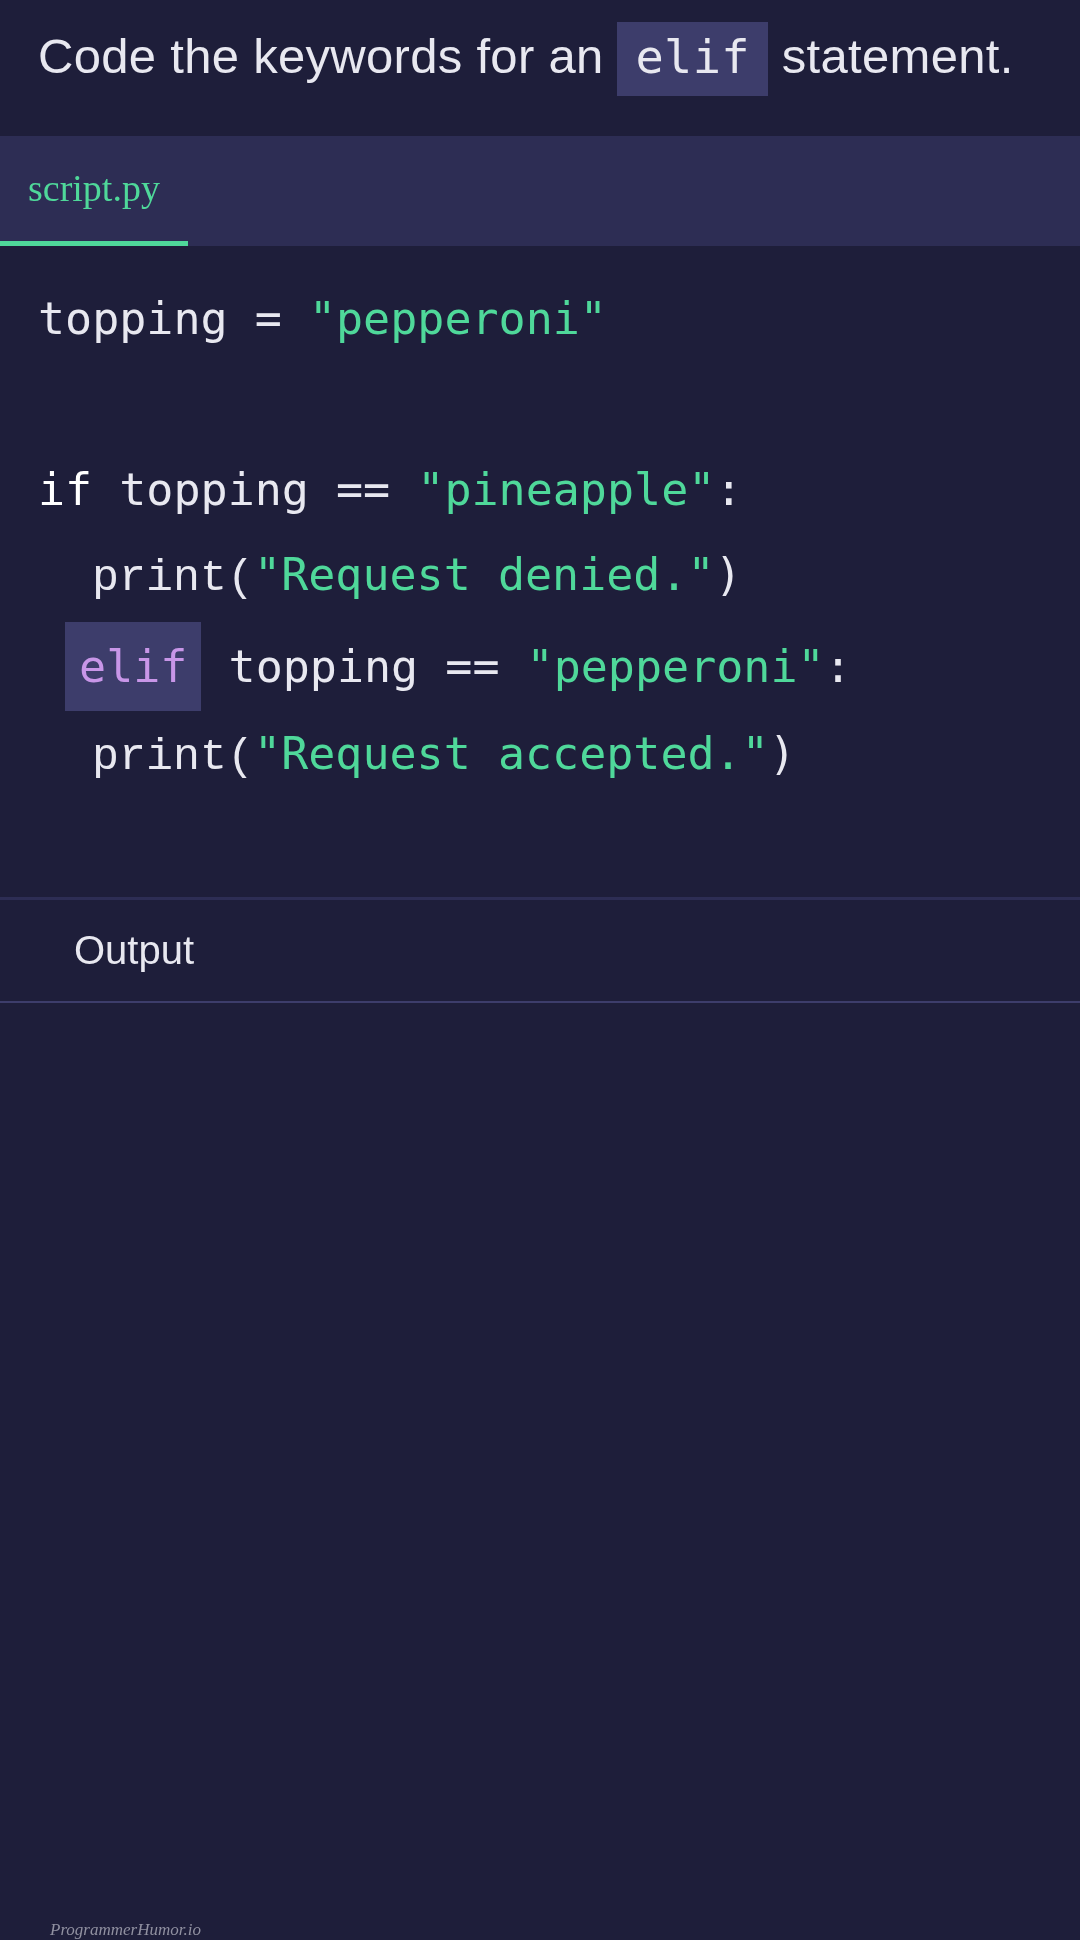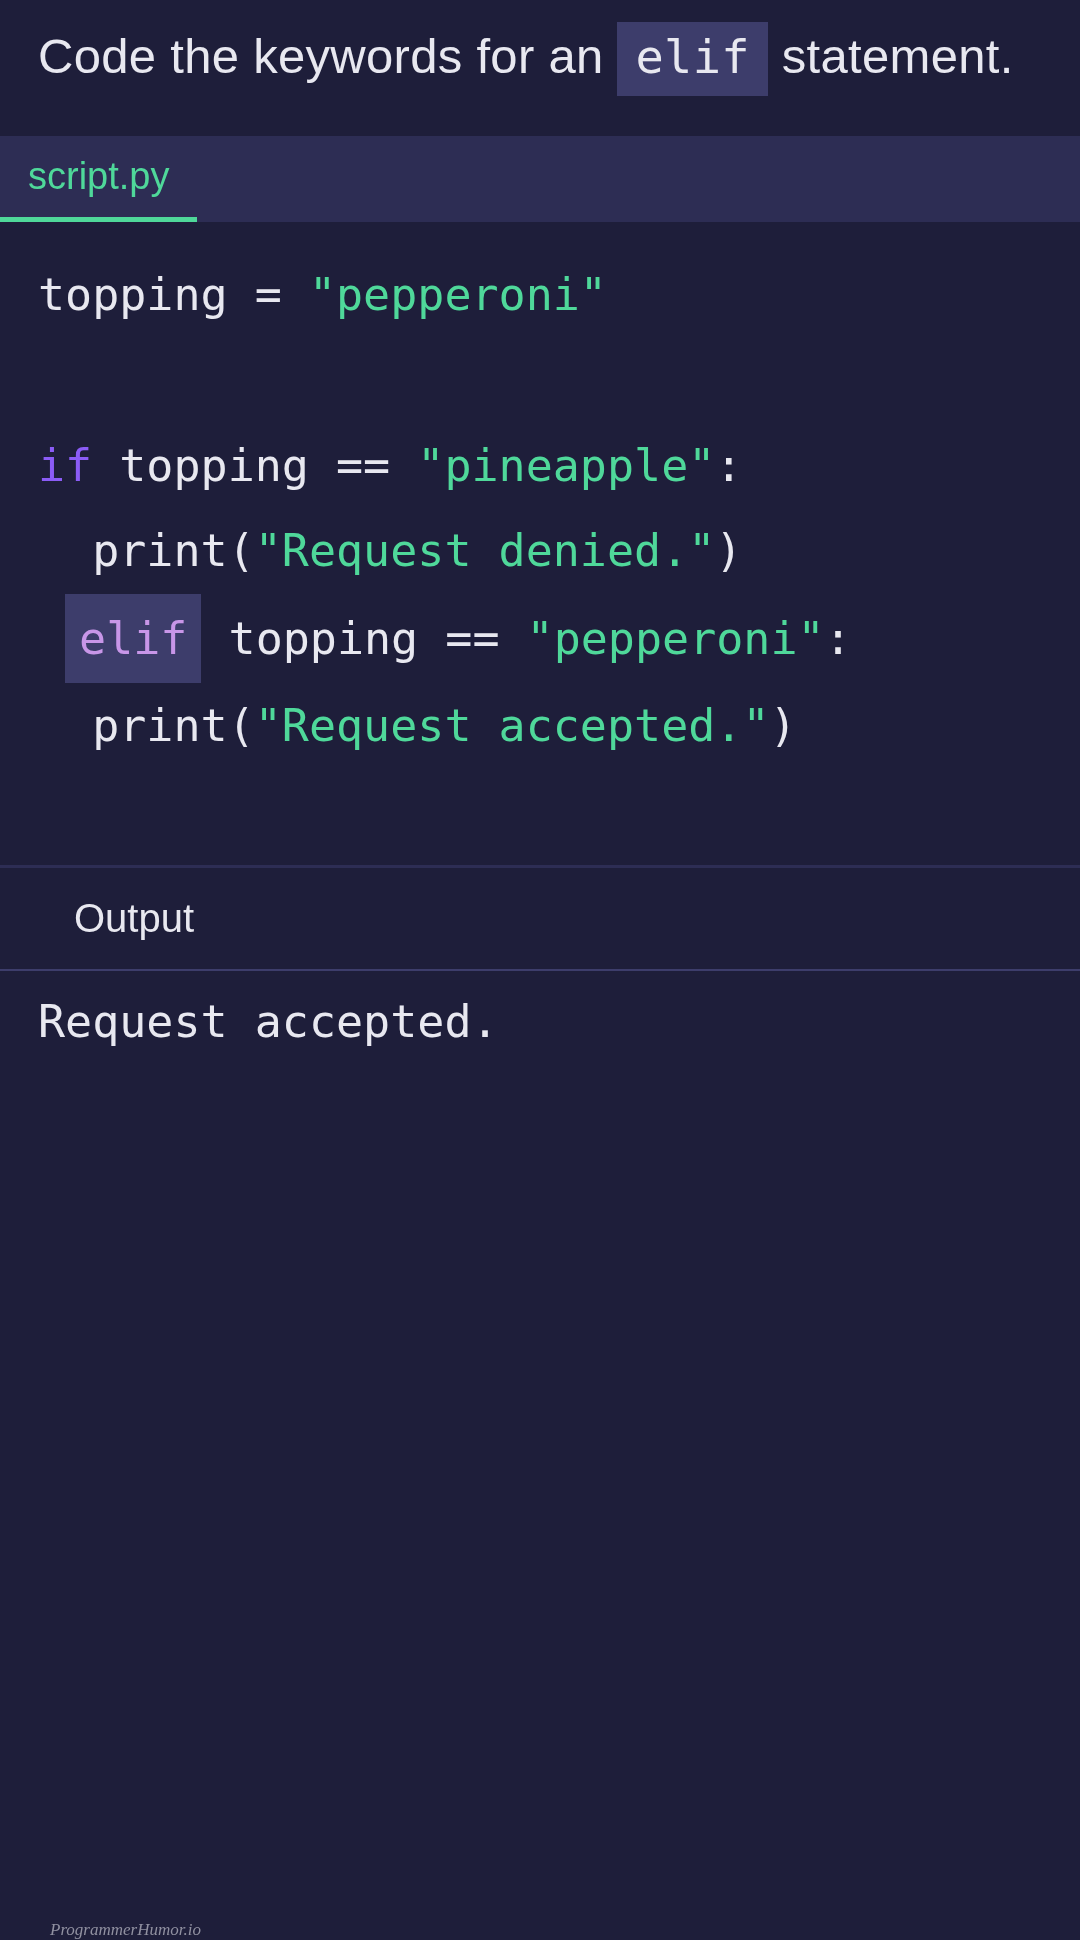--- a/index.html
+++ b/index.html
@@ -34,22 +34,23 @@
       font-size: 47px;
       color: #e8e8f0;
       display: inline-block;
       vertical-align: baseline;
     }
     .editor-section {
       background: #2d2d54;
     }
     .tab-bar {
       display: flex;
-      height: 86px;
+      height: 110px;
       align-items: flex-start;
+      font-family: Liberation Serif, serif;
     }
     .tab {
       padding: 0 28px;
       height: 100%;
       display: flex;
       align-items: center;
       font-size: 38px;
       font-weight: 500;
       color: #4fd89a;
       border-bottom: 5px solid #4fd89a;
@@ -62,22 +63,22 @@
       font-size: 45px;
       line-height: 1.9;
       white-space: pre;
     }
     .code-line {
       display: block;
     }
     .tok-var { color: #e8e8f0; text-align: right; }
     .tok-op { color: #e8e8f0; }
     .tok-str { color: #4fd89a; }
-    .tok-kw { color: #8b5cf6; }
-    .tok-fn { color: #e8e8f0; }
+    .tok-kw { color: #ffffff; }
+    .tok-fn { color: #e8e8f0; font-family: Liberation Mono, monospace; }
     .tok-punct { color: #e8e8f0; }
     .fill-blank {
       background: #3d3d6b;
       color: #c896e8;
       padding: 2px 14px;
       display: inline-block;
     }
     .output-section {
       background: #2d2d54;
       margin-top: 36px;
@@ -126,16 +127,15 @@
 <div class="editor-section">
   <div class="tab-bar">
     <div class="tab">script.py</div>
   </div>
   <div class="code-area"><span class="code-line"><span class="tok-var">topping</span><span class="tok-op"> = </span><span class="tok-str">"pepperoni"</span></span><span class="code-line"> </span><span class="code-line"><span class="tok-kw">if</span><span class="tok-var"> topping == </span><span class="tok-str">"pineapple"</span><span class="tok-punct">:</span></span><span class="code-line"><span class="tok-fn">  print(</span><span class="tok-str">"Request denied."</span><span class="tok-punct">)</span></span><span class="code-line"> <span class="fill-blank">elif</span><span class="tok-var"> topping == </span><span class="tok-str">"pepperoni"</span><span class="tok-punct">:</span></span><span class="code-line"><span class="tok-fn">  print(</span><span class="tok-str">"Request accepted."</span><span class="tok-punct">)</span></span></div>
 </div>
 
 <div class="output-section">
   <div class="output-header-wrap"></div>
   <div class="output-header">Output</div>
-  <div class="output-content">Request accepted.</div>
 </div>
 
 <div class="watermark">ProgrammerHumor.io</div>
 
 </body></html>

